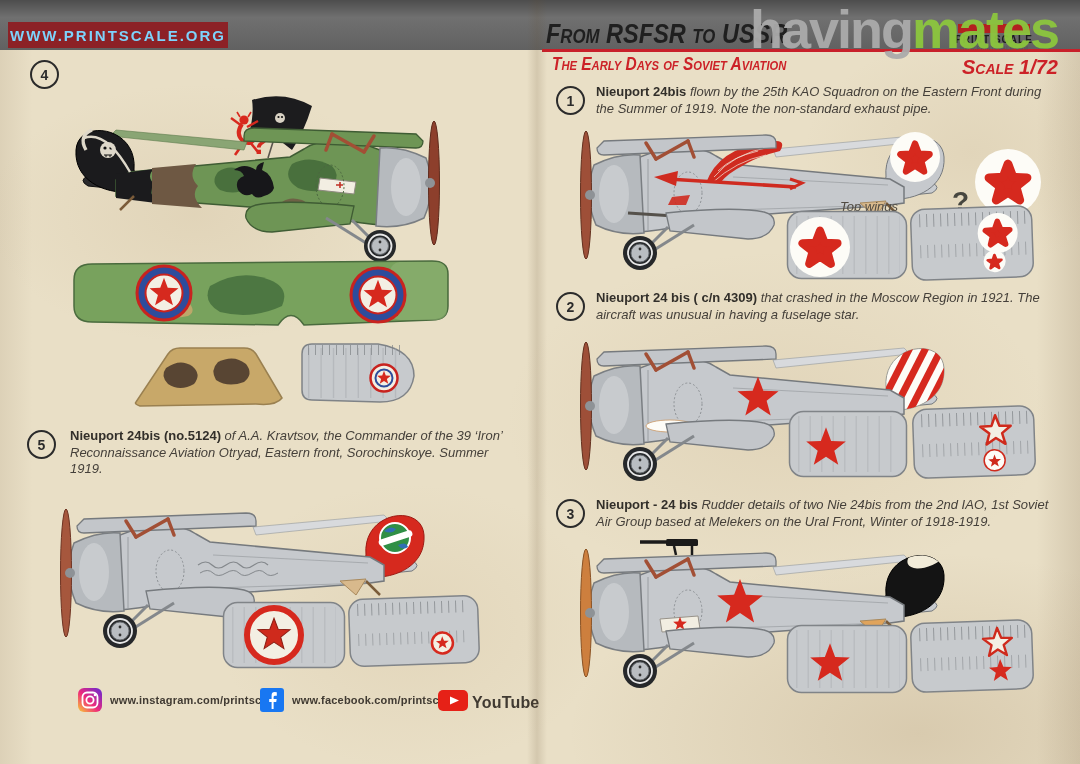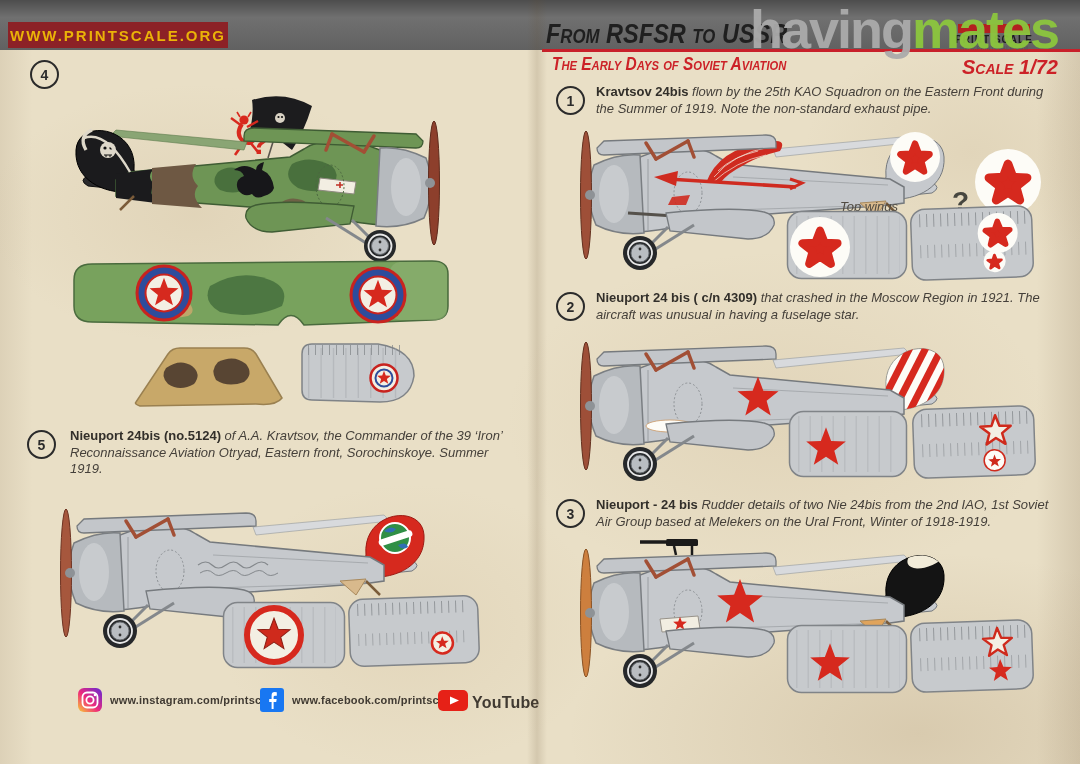--- a/index.html
+++ b/index.html
@@ -13,21 +13,21 @@
       radial-gradient(ellipse 300px 220px at 38% 82%, rgba(188,162,122,.15), transparent 65%),
       radial-gradient(ellipse 260px 180px at 90% 20%, rgba(170,142,100,.12), transparent 65%),
       radial-gradient(ellipse 500px 260px at 85% 96%, rgba(150,120,80,.20), transparent 70%),
       linear-gradient(90deg, rgba(110,85,55,.10), rgba(110,85,55,0) 3%, rgba(110,85,55,0) 96%, rgba(110,85,55,.16));
   }
   .abs{position:absolute;}
   
   .topband{left:0;top:0;width:1080px;height:50px;
     background:linear-gradient(#4d4d4d,#707070 35%,#616161);}
   .psbanner{left:8px;top:22px;width:220px;height:26px;background:#8c2126;
-    color:#eab308;font-weight:bold;font-size:15px;letter-spacing:2px;
+    color:#7dd3fc;font-weight:bold;font-size:15px;letter-spacing:2px;
     display:flex;align-items:center;justify-content:center;}
   .title{left:546px;top:18px;color:#1f1f1f;font-weight:bold;font-style:italic;
     font-size:28px;font-variant:small-caps;transform:scaleX(.84);transform-origin:left top;
     letter-spacing:0;white-space:nowrap;}
   .redrule{left:542px;top:49px;width:538px;height:3px;background:#c8202a;}
   .subtitle{left:552px;top:54px;color:#cc2127;font-weight:bold;font-style:italic;
     font-size:18px;font-variant:small-caps;transform:scaleX(.86);transform-origin:left top;white-space:nowrap;}
   .scalelabel{left:962px;top:56px;color:#cc2127;font-weight:bold;font-style:italic;
     font-size:20px;font-variant:small-caps;white-space:nowrap;}
   .watermark{left:750px;top:-2px;font-size:54px;font-weight:bold;letter-spacing:-2px;
@@ -249,21 +249,21 @@
   </svg>
   <div class="abs soc" style="left:292px;top:694px">www.facebook.com/printscale/</div>
 
   <svg class="abs" style="left:438px;top:690px" width="30" height="21" viewBox="0 0 30 21">
     <rect width="30" height="21" rx="5" fill="#e62117"></rect>
     <polygon points="12,6.5 21,10.5 12,14.5" fill="#fff"></polygon>
   </svg>
   <div class="abs soc" style="left:472px;top:694px;font-size:16px">YouTube</div>
 
   <div class="abs badge" style="left:556px;top:86px">1</div>
-  <div class="abs cap" style="left:596px;top:84px;width:452px"><b>Kravtsov 24bis</b><span> flown by the 25th KAO Squadron on the Eastern Front during the Summer of 1919. Note the non-standard exhaust pipe.</span></div>
+  <div class="abs cap" style="left:596px;top:84px;width:452px"><b>Nieuport 24bis</b><span> flown by the 25th KAO Squadron on the Eastern Front during the Summer of 1919. Note the non-standard exhaust pipe.</span></div>
 
   <div class="abs badge" style="left:556px;top:292px">2</div>
   <div class="abs cap" style="left:596px;top:290px;width:455px"><b>Nieuport 24 bis ( c/n 4309)</b><span> that crashed in the Moscow Region in 1921. The aircraft was unusual in having a fuselage star.</span></div>
 
   <div class="abs badge" style="left:556px;top:499px">3</div>
   <div class="abs cap" style="left:596px;top:497px;width:455px"><b>Nieuport - 24 bis</b><span> Rudder details of two Nie 24bis from the 2nd IAO, 1st Soviet Air Group based at Melekers on the Ural Front, Winter of 1918-1919.</span></div>
 
   <svg class="abs" style="left:568px;top:113px" width="398" height="182" viewBox="0 0 398 182">
     <polygon points="205,36 334,24 340,30 208,44" fill="#d8dadd" stroke="#94989c" stroke-width=".6"></polygon>
     <path d="M284,80 L364,70 Q374,74 364,80 L284,88 Q278,84 284,80 Z" fill="#c9ccd0" stroke="#75797d" stroke-width="1"></path>

